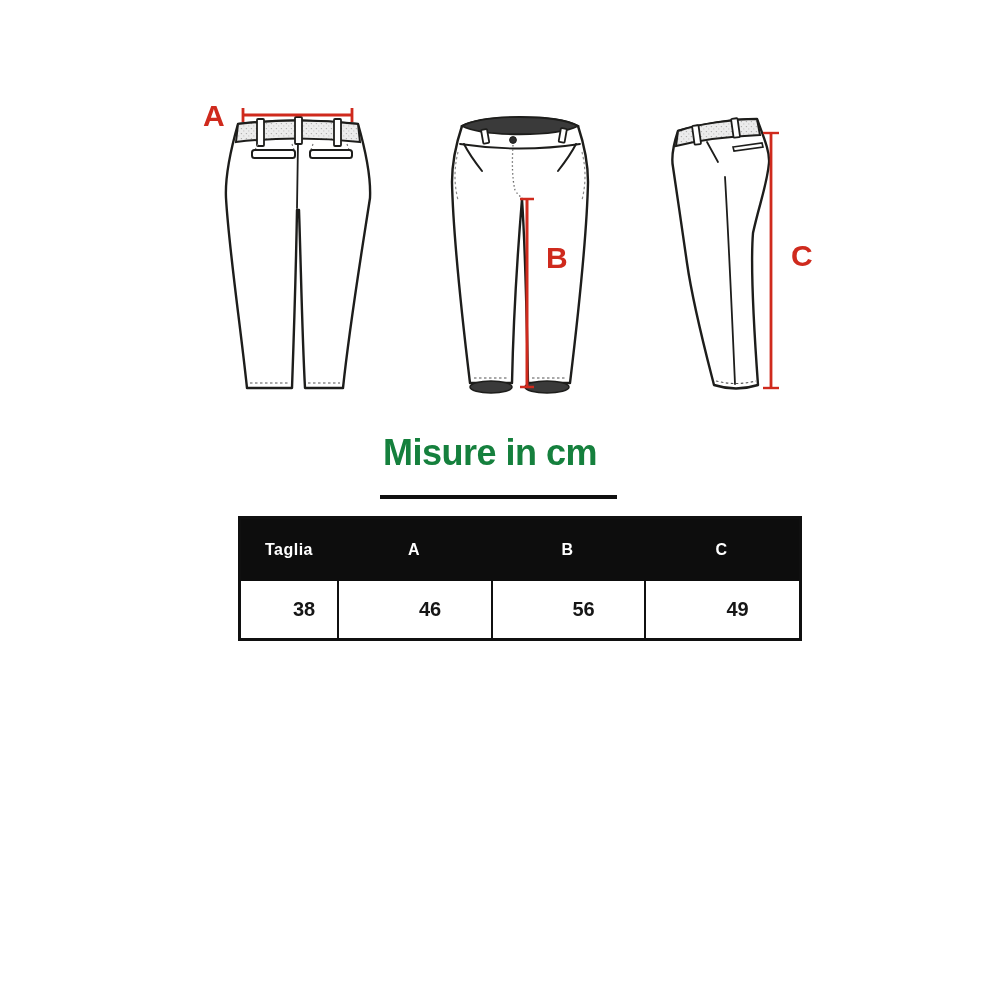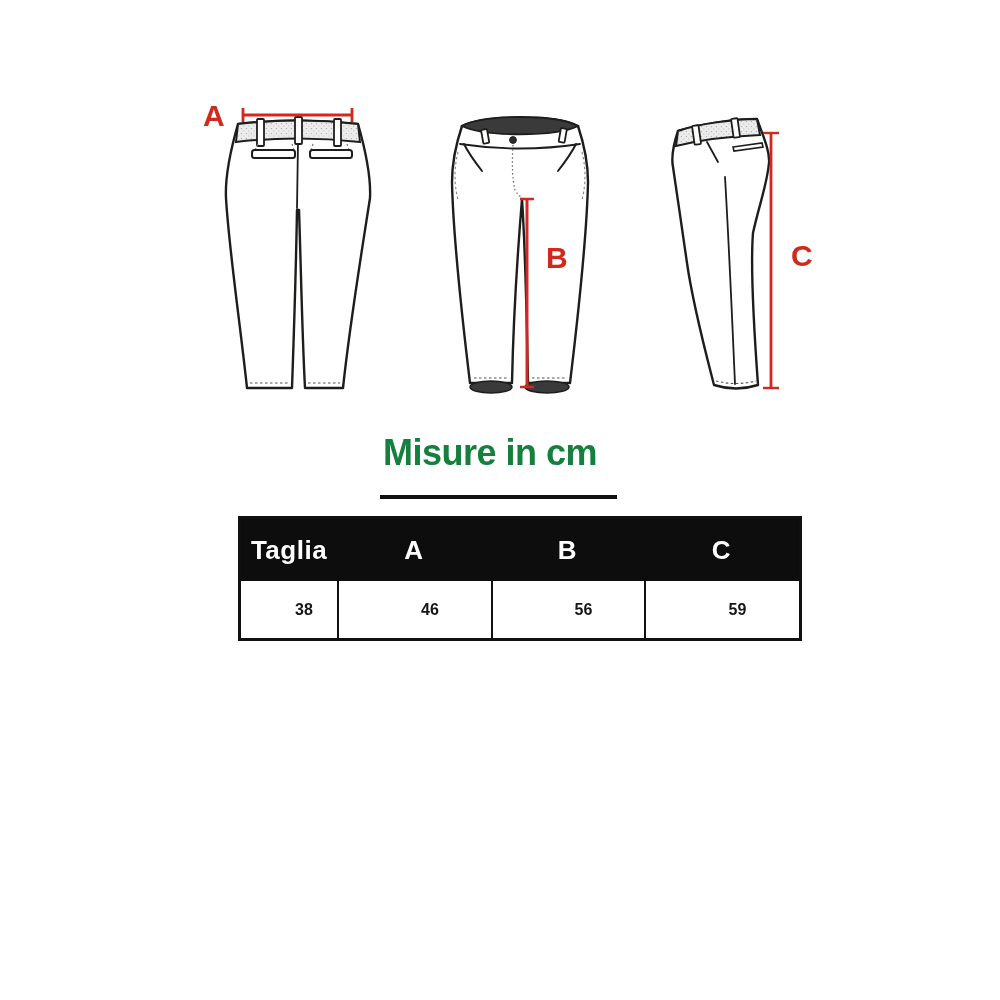--- a/index.html
+++ b/index.html
@@ -23,22 +23,22 @@
     position:absolute;left:238px;top:516px;width:558px;
     border:3px solid #101010;background:#ffffff;box-sizing:content-box;
   }
   .t-row{display:flex;width:100%;}
   .t-head{height:62px;background:#0d0d0d;color:#ffffff;}
   .t-data{height:57px;background:#ffffff;color:#161616;}
   .t-cell{
     display:flex;align-items:center;justify-content:center;
     box-sizing:border-box;font-weight:bold;
   }
-  .t-head .t-cell{font-size:26px;letter-spacing:0.5px;}
-  .t-data .t-cell{font-size:16px;padding-left:30px;}
+  .t-head .t-cell{font-size:16px;letter-spacing:0.5px;}
+  .t-data .t-cell{font-size:20px;padding-left:30px;}
   .c0{width:96px;} .c1{width:154px;} .c2{width:153px;} .c3{width:155px;}
   .t-data .t-cell + .t-cell{border-left:2px solid #101010;}
   svg .ink{stroke:#1d1d1b;fill:none;stroke-linecap:round;stroke-linejoin:round;}
 </style>
 </head>
 <body>
 
 <div class="canvas" style="--red:#cf2a1d;">
 
   <svg width="0" height="0" style="position:absolute">
@@ -207,17 +207,17 @@
     <div class="t-row t-head">
       <div class="t-cell c0">Taglia</div>
       <div class="t-cell c1">A</div>
       <div class="t-cell c2">B</div>
       <div class="t-cell c3">C</div>
     </div>
     <div class="t-row t-data">
       <div class="t-cell c0">38</div>
       <div class="t-cell c1">46</div>
       <div class="t-cell c2">56</div>
-      <div class="t-cell c3">59</div>
+      <div class="t-cell c3">49</div>
     </div>
   </div>
 
 </div>
 
 </body></html>

